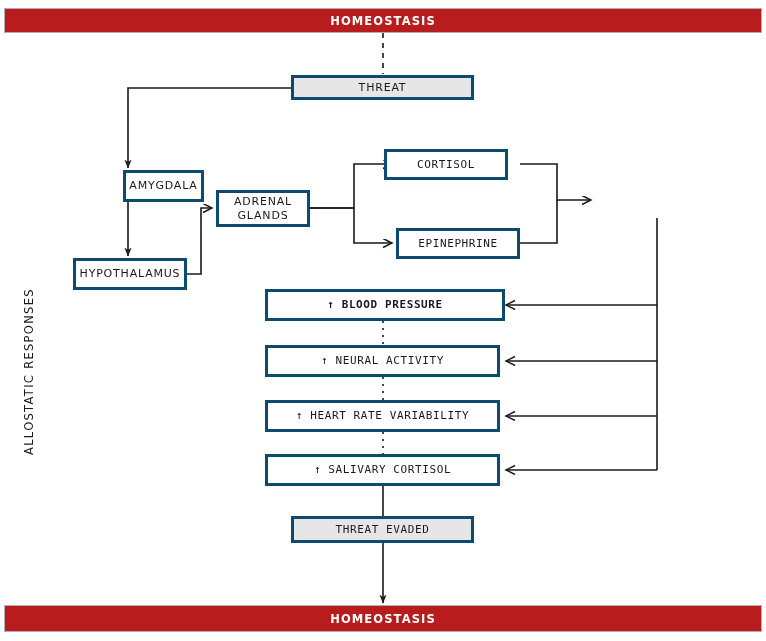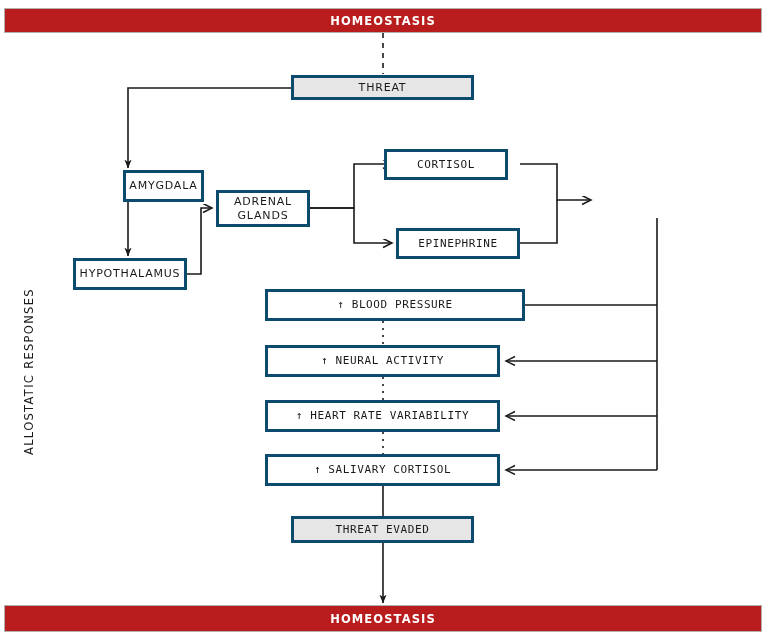--- a/index.html
+++ b/index.html
@@ -151,21 +151,21 @@
 
   <div class="node" style="left:384px; top:149px; width:124px; height:31px;">
     <span>CORTISOL</span>
   </div>
 
   <div class="node" style="left:396px; top:228px; width:124px; height:31px;">
     <span>EPINEPHRINE</span>
   </div>
 
 
-  <div class="node" style="left:265px; top:289px; width:260px; height:32px;">
+  <div class="node" style="left:265px; top:289px; width:240px; height:32px;font-weight:bold;">
     <span>↑ BLOOD PRESSURE</span>
   </div>
 
   <div class="node" style="left:265px; top:345px; width:235px; height:32px;">
     <span>↑ NEURAL ACTIVITY</span>
   </div>
 
   <div class="node" style="left:265px; top:400px; width:235px; height:32px;text-align:right;">
     <span>↑ HEART RATE VARIABILITY</span>
   </div>

